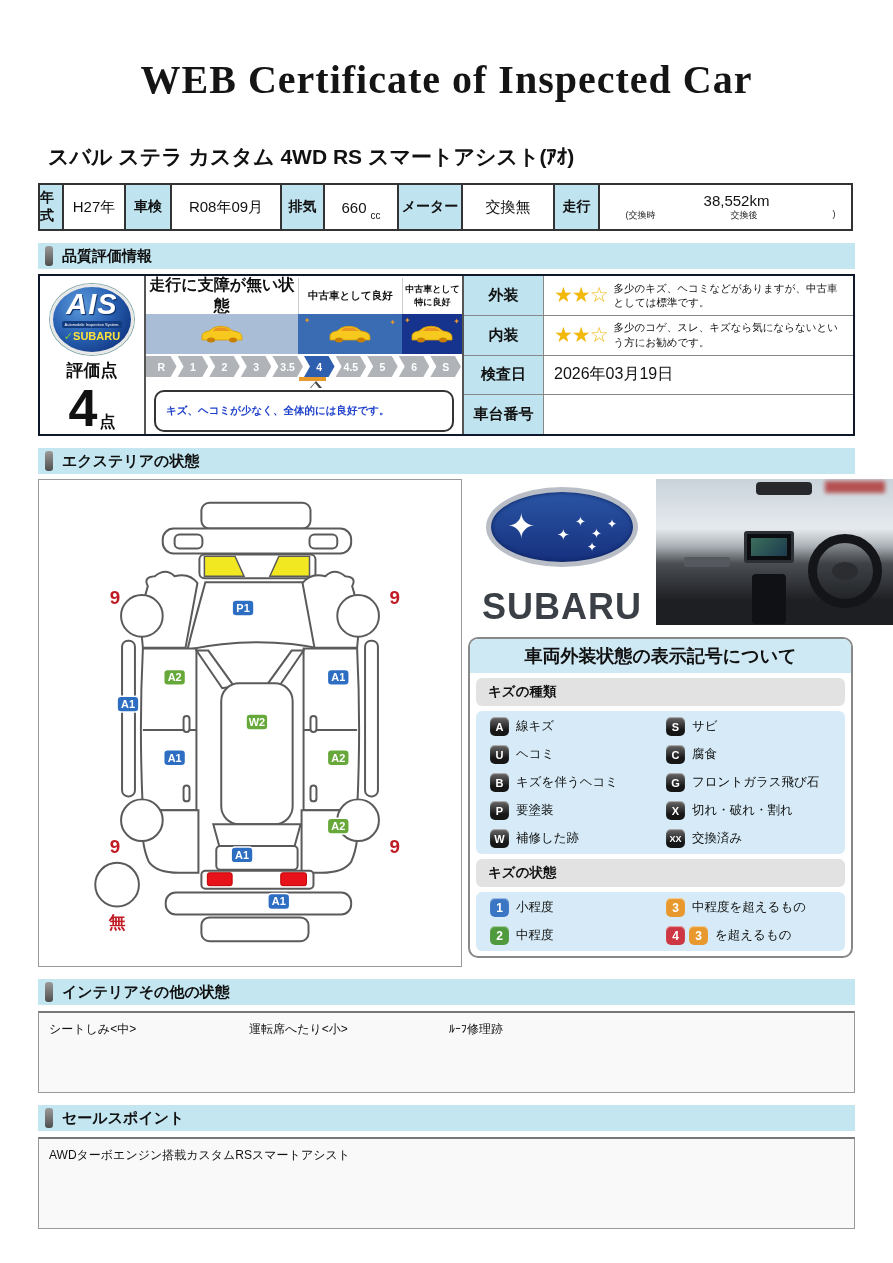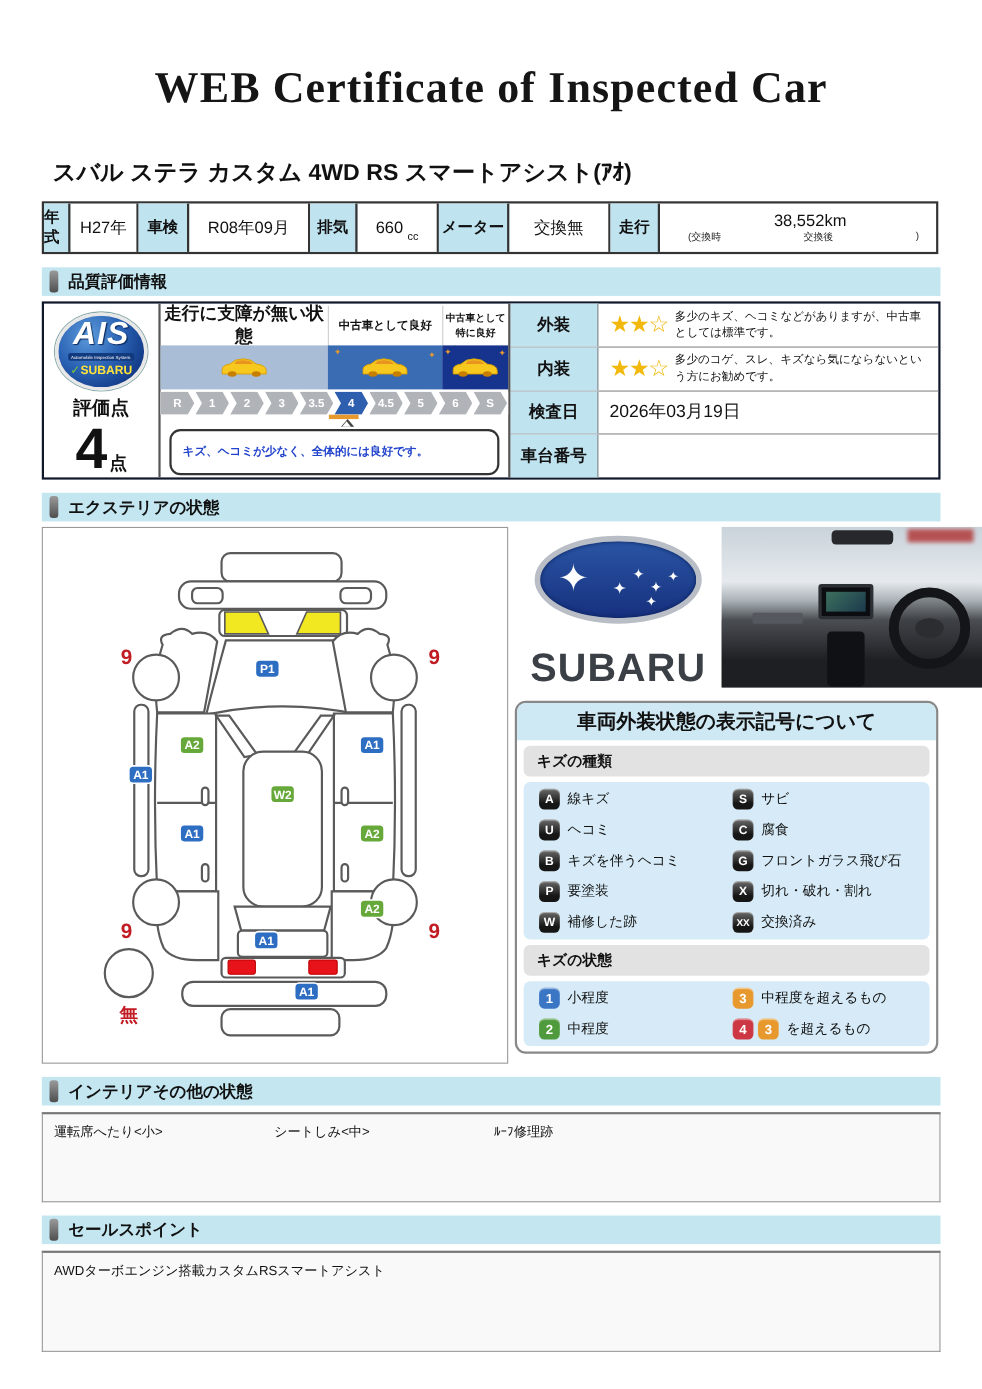--- a/index.html
+++ b/index.html
@@ -491,22 +491,22 @@
         </div>
       </div>
     </div>
   </div>
 
   <div class="section-header">
     <div class="accent-bar"></div>
     <span>インテリアその他の状態</span>
   </div>
   <div class="note-box interior-box">
+    <span>シートしみ&lt;中&gt;</span>
     <span>運転席へたり&lt;小&gt;</span>
-    <span>シートしみ&lt;中&gt;</span>
     <span>ﾙｰﾌ修理跡</span>
   </div>
 
   <div class="section-header">
     <div class="accent-bar"></div>
     <span>セールスポイント</span>
   </div>
   <div class="note-box sales-box">AWDターボエンジン搭載カスタムRSスマートアシスト</div>
 </div>
 

